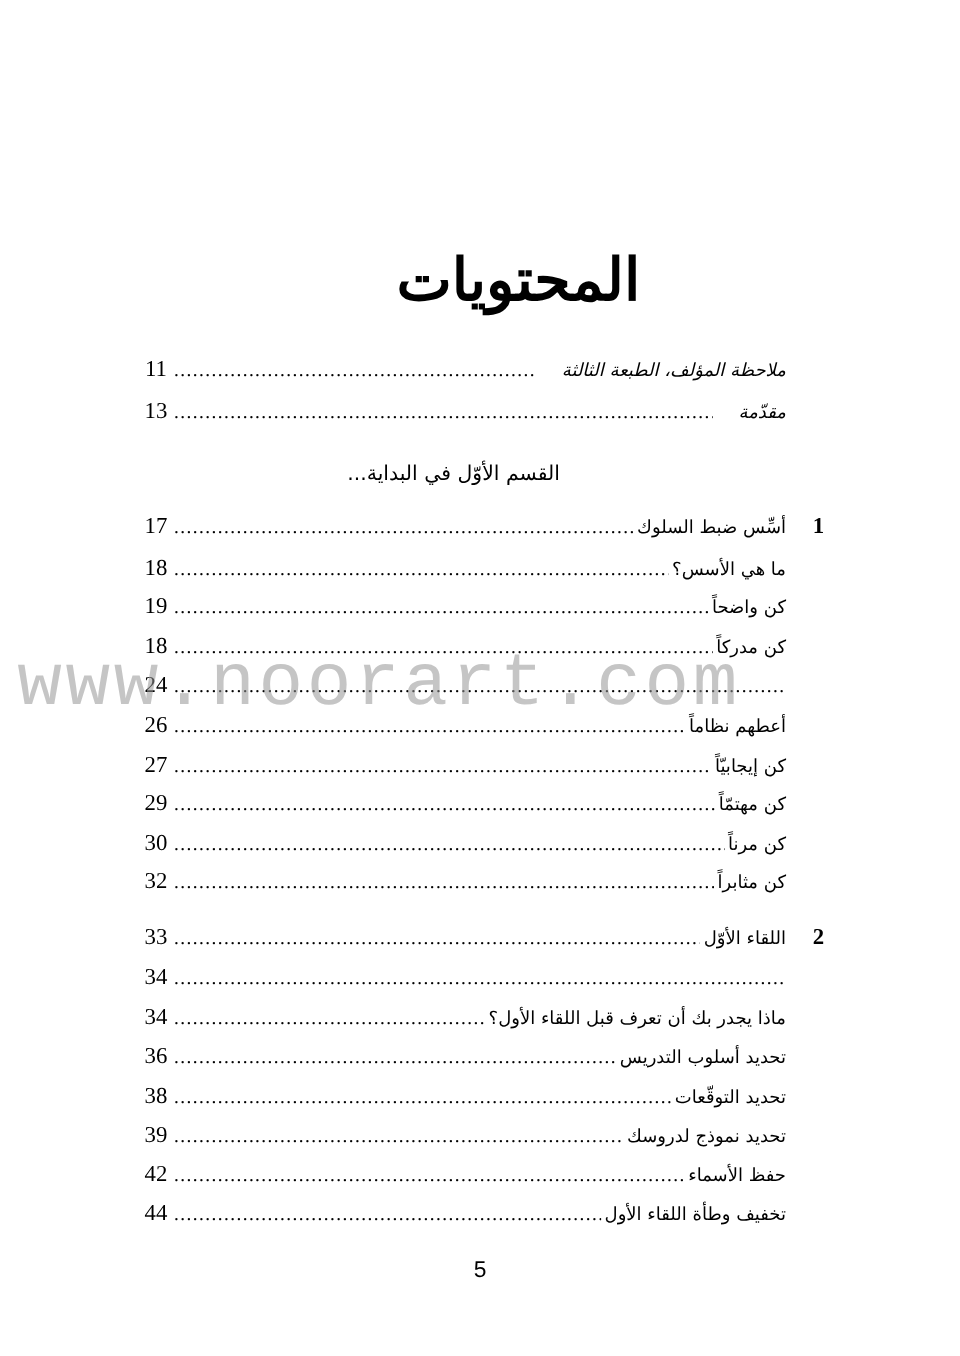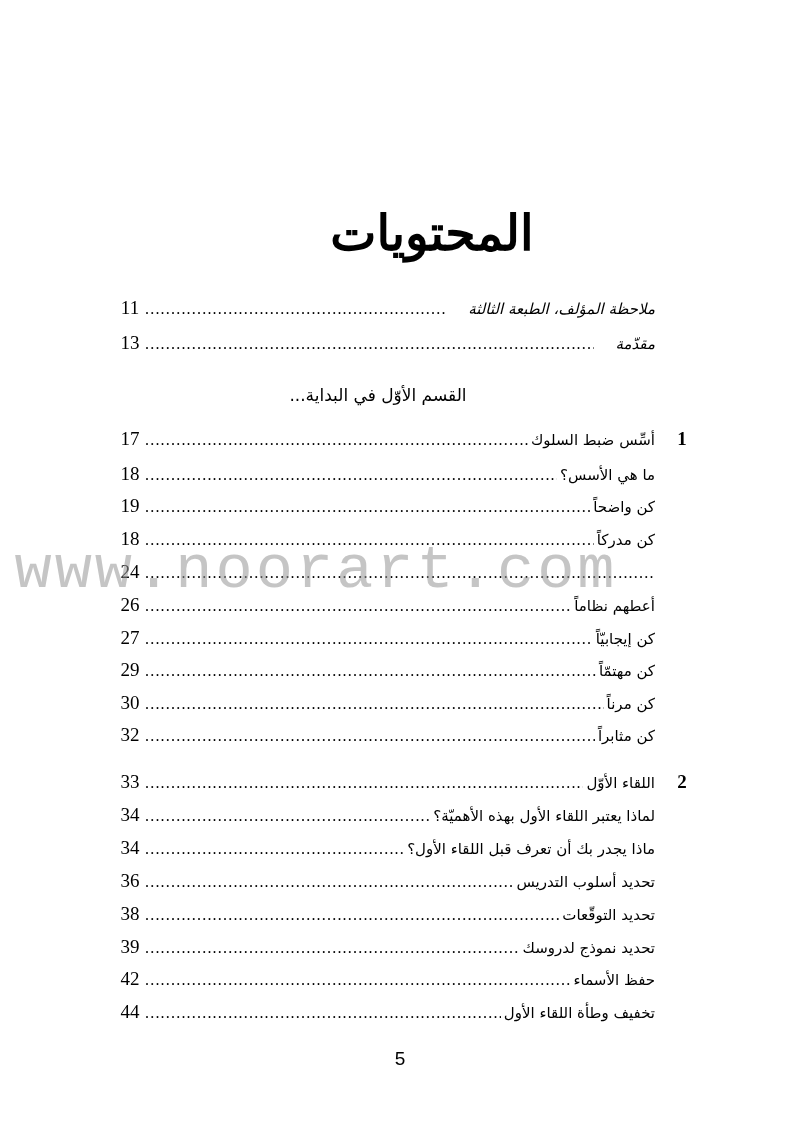--- a/index.html
+++ b/index.html
@@ -165,21 +165,20 @@
   <span class="page">32</span>
 </div>
 
 <div class="chap-num" style="top:769px">2</div>
 <div class="toc-row" style="top:769px">
   <span class="label">اللقاء الأوّل</span>
   <span class="leader">........................................................................................................................................................................................................</span>
   <span class="page">33</span>
 </div>
 <div class="toc-row" style="top:802px">
-  <span class="label">لماذا يعتبر اللقاء الأول بهذه الأهميّة؟</span>
   <span class="leader">........................................................................................................................................................................................................</span>
   <span class="page">34</span>
 </div>
 <div class="toc-row" style="top:835px">
   <span class="label">ماذا يجدر بك أن تعرف قبل اللقاء الأول؟</span>
   <span class="leader">........................................................................................................................................................................................................</span>
   <span class="page">34</span>
 </div>
 <div class="toc-row" style="top:868px">
   <span class="label">تحديد أسلوب التدريس</span>

